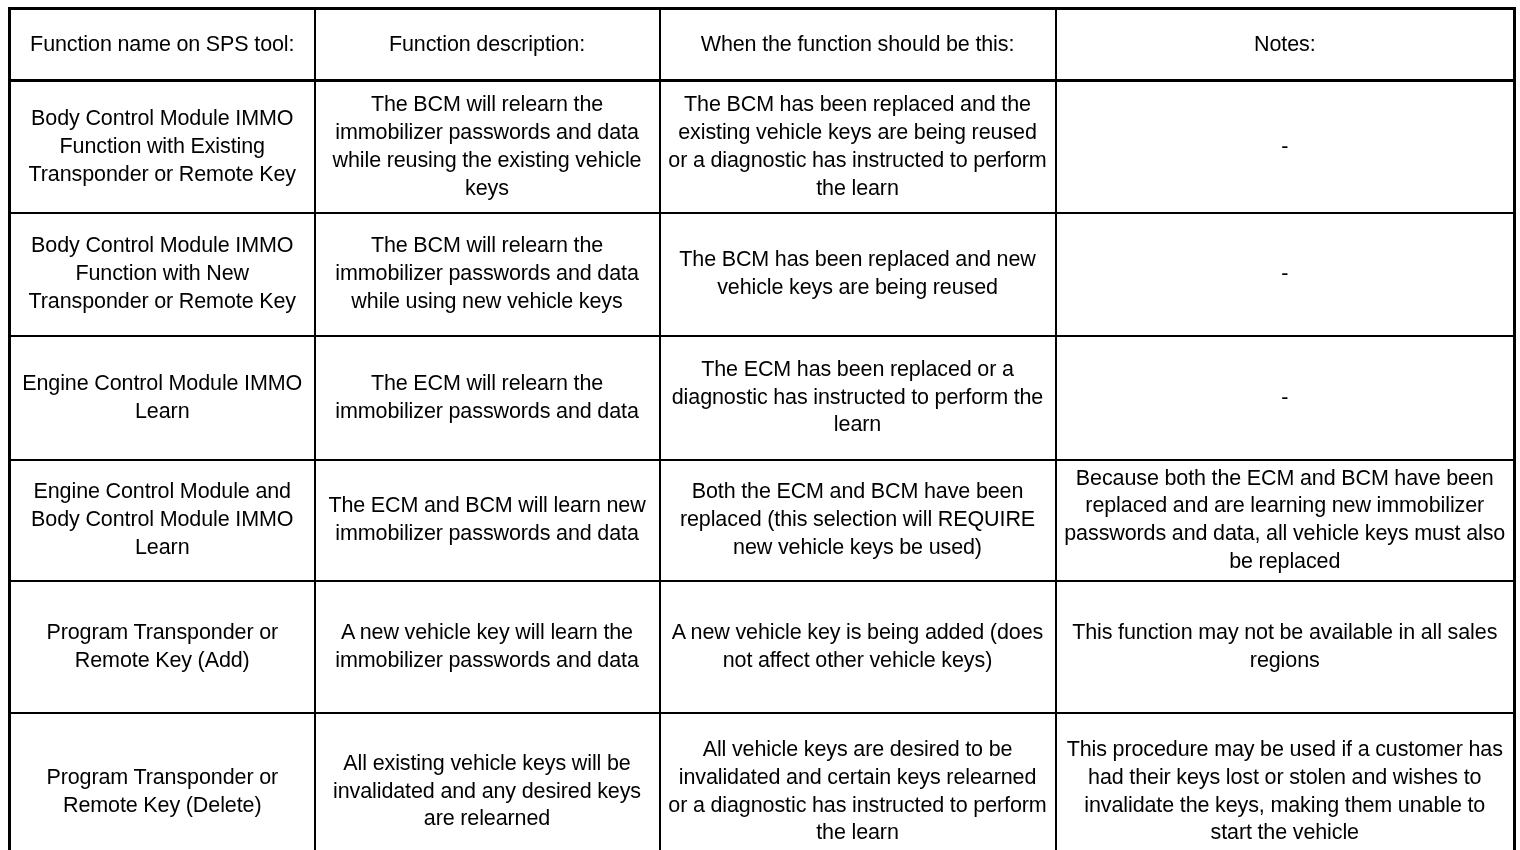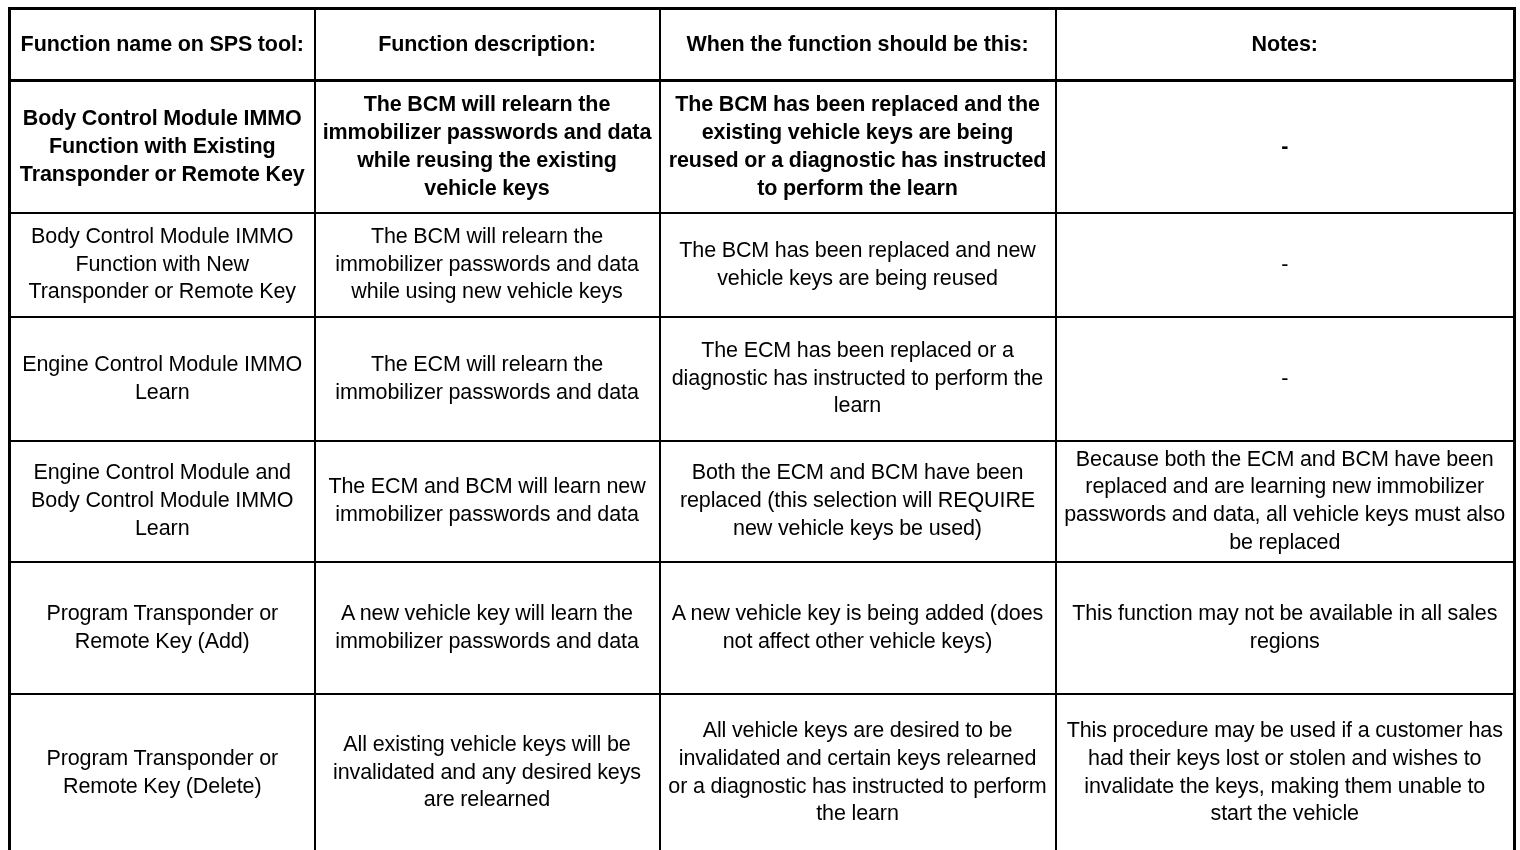--- a/index.html
+++ b/index.html
@@ -45,30 +45,30 @@
     text-align: center;
     vertical-align: middle;
     padding: 4px 6px;
     font-size: 21.5px;
     line-height: 1.30;
     letter-spacing: -0.1px;
     word-spacing: -0.2px;
   }
 
   table.sps-table thead th {
-    font-weight: bold;
+    font-weight: normal;
     font-size: 21.5px;
     border-bottom: 3px solid #000000;
     padding: 6px 8px;
   }
 
   
   tr.header-row { height: 72px; }
-  tr.r0 { height: 132px; font-weight: bold; }
-  tr.r1 { height: 104px; }
+  tr.r0 { height: 132px; }
+  tr.r1 { height: 123px; }
   tr.r2 { height: 124px; }
   tr.r3 { height: 92px; }
   tr.r4 { height: 132px; }
   tr.r5 { height: 157px; }
 
   td.notes-dash {
     font-size: 21.5px;
   }
 </style>
 </head>

